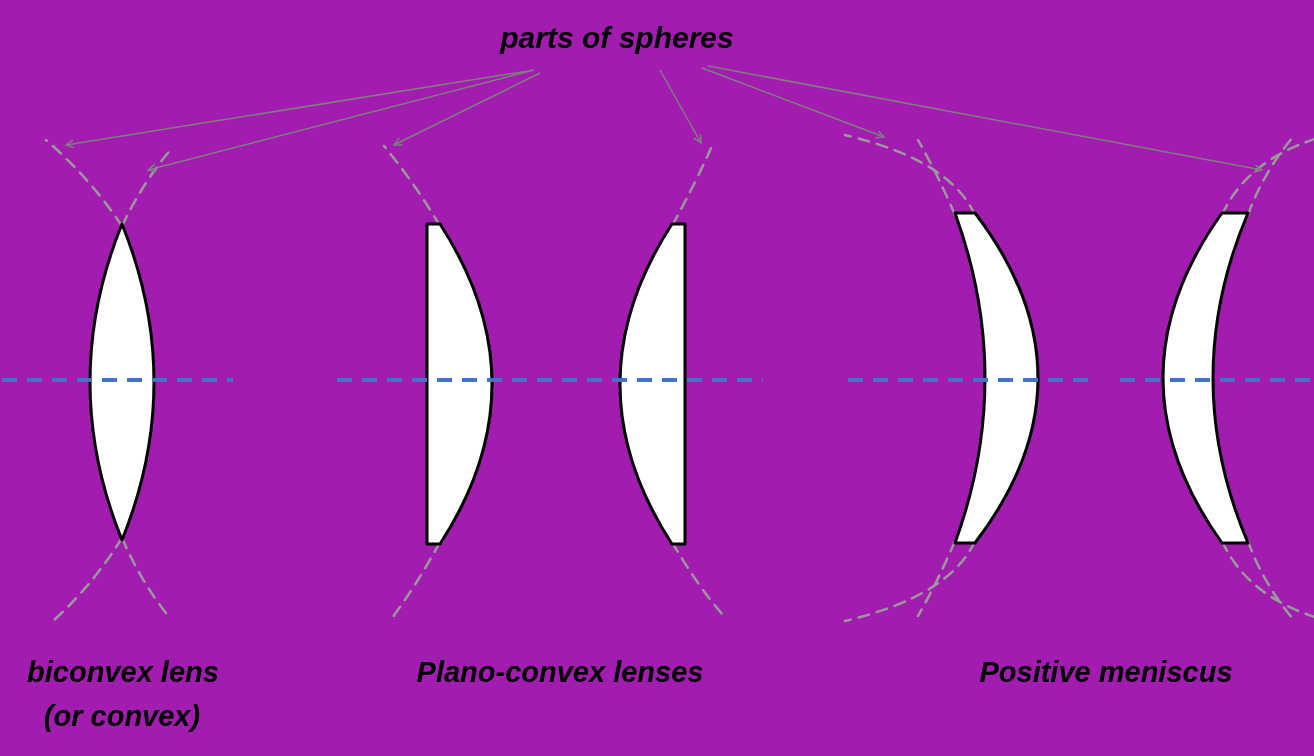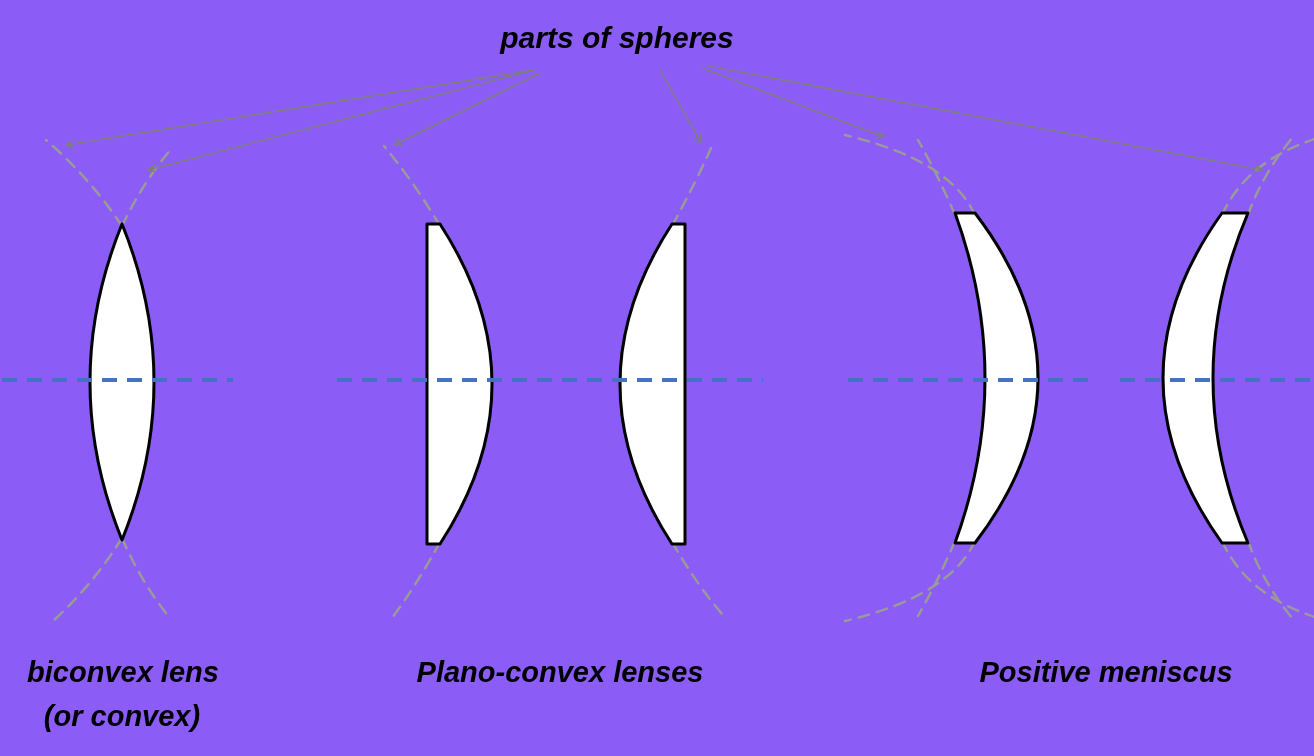--- a/index.html
+++ b/index.html
@@ -4,21 +4,21 @@
 <style>
   html, body {
     margin: 0;
     padding: 0;
     background: #ffffff;
   }
   .stage {
     position: relative;
     width: 1314px;
     height: 756px;
-    background: #8b5cf6;
+    background: #a21caf;
     overflow: hidden;
     font-family: "Liberation Sans", sans-serif;
   }
   svg { display: block; }
   .diagram-text {
     font-family: "Liberation Sans", sans-serif;
     font-style: italic;
     font-weight: 700;
   }
   .title-text   { font-size: 30px; }

